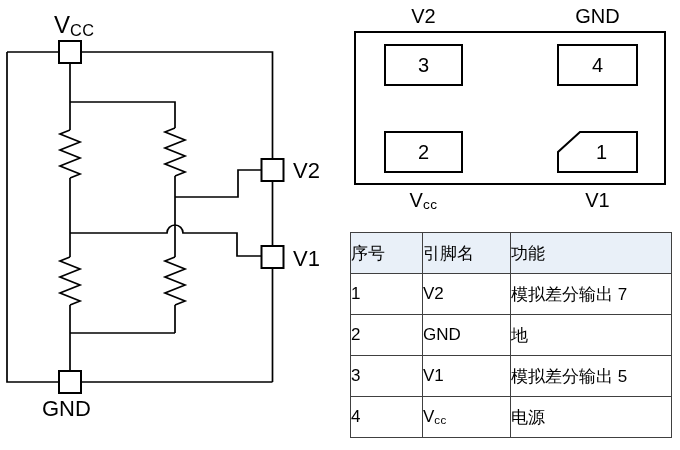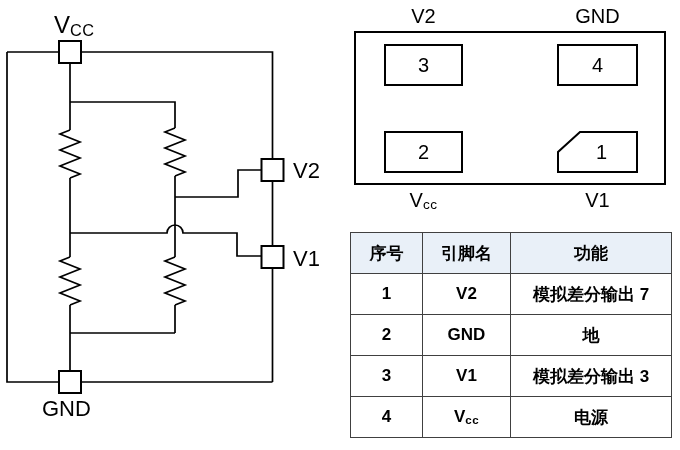--- a/index.html
+++ b/index.html
@@ -14,21 +14,21 @@
   .f24 { font-size:24px; }
   sub.sx { font-size:0.68em; vertical-align:-0.18em; letter-spacing:0.5px; }
   .pkg-num { position:absolute; font-size:20px; line-height:22px; text-align:center; color:#000; }
   .pkg-lbl { position:absolute; font-size:20px; line-height:22px; text-align:center; color:#000; white-space:nowrap; }
   table.pins {
     position:absolute; left:350px; top:232px; width:321px;
     border-collapse:collapse; table-layout:fixed; font-size:17px; color:#000;
   }
   .pins th, .pins td {
     border:1px solid #404040; height:40px; padding:0;
-    text-align:center; vertical-align:middle; font-weight:700;
+    text-align:left; vertical-align:middle; font-weight:400;
   }
   .pins thead th { background:#e9f0f8; }
 </style>
 </head>
 <body>
 
 <div class="stage">
 
   <svg style="left:0; top:0;" width="340" height="450" viewBox="0 0 340 450">
     <g stroke="#000000" stroke-width="1.7" fill="none">
@@ -111,21 +111,21 @@
         <td>模拟差分输出 7</td>
       </tr>
       <tr>
         <td>2</td>
         <td><span>GND</span><sub class="sx"></sub></td>
         <td>地</td>
       </tr>
       <tr>
         <td>3</td>
         <td><span>V1</span><sub class="sx"></sub></td>
-        <td>模拟差分输出 3</td>
+        <td>模拟差分输出 5</td>
       </tr>
       <tr>
         <td>4</td>
         <td><span>V</span><sub class="sx">cc</sub></td>
         <td>电源</td>
       </tr>
     </tbody>
   </table>
 
 </div>

